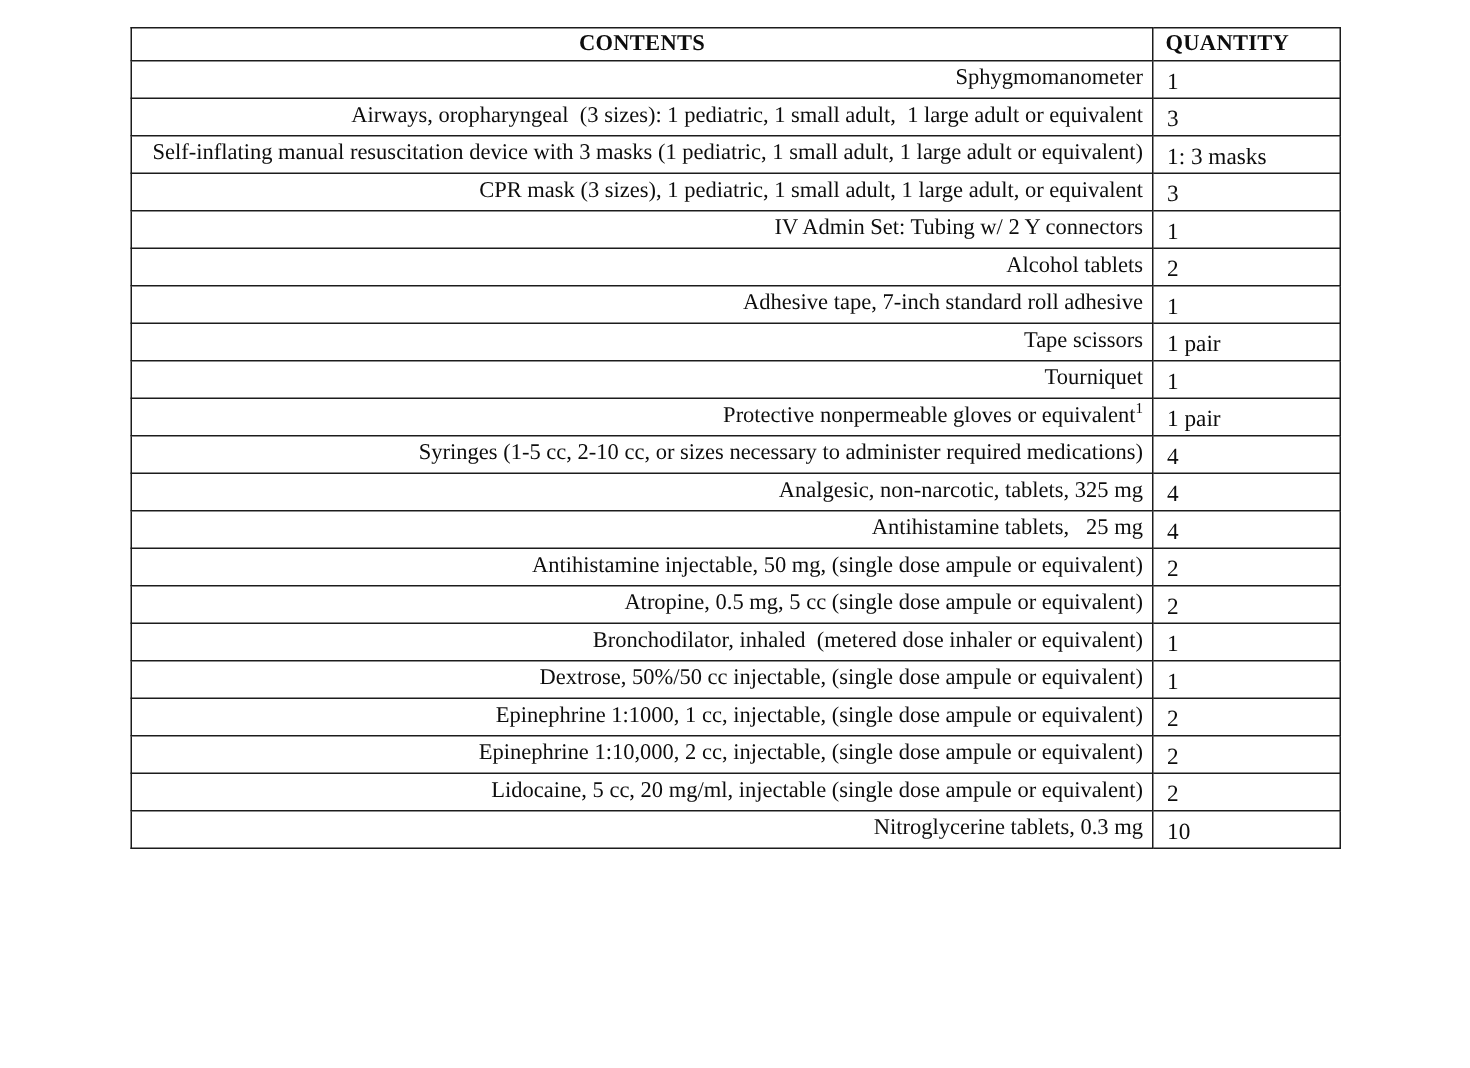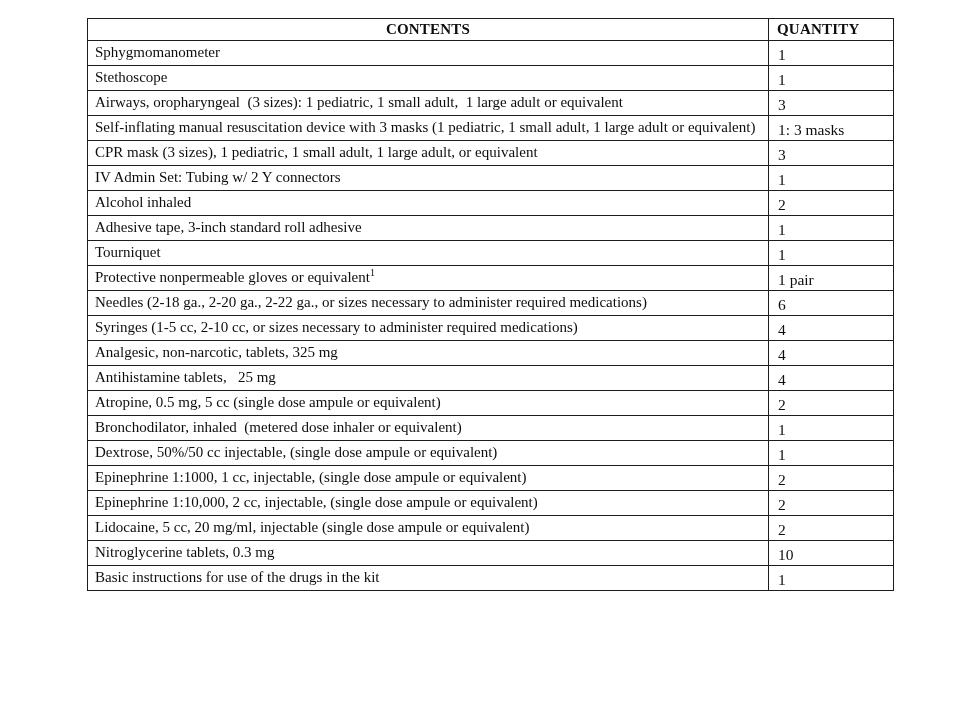--- a/index.html
+++ b/index.html
@@ -49,20 +49,21 @@
   th.h-qty {
     text-align: left;
     font-weight: bold;
     padding: 1px 4px 1px 8px;
     letter-spacing: 0.2px;
     margin-top: 36px;
   }
   td.c-contents {
     padding: 2px 6px 2px 7px;
     white-space: pre-wrap;
+    text-align: right;
   }
   td.c-qty {
     padding: 4px 4px 1px 9px;
     font-size: 15.5px;
   }
   td.c-contents sup {
     font-size: 10px;
     line-height: 0;
     vertical-align: super;
   }
@@ -81,70 +82,70 @@
         <th class="h-contents">CONTENTS</th>
         <th class="h-qty">QUANTITY</th>
       </tr>
     </thead>
     <tbody>
         <tr>
           <td class="c-contents">Sphygmomanometer</td>
           <td class="c-qty">1</td>
         </tr>
         <tr>
-          <td class="c-contents">Stethoscope</td>
-          <td class="c-qty">1</td>
-        </tr>
-        <tr>
           <td class="c-contents">Airways, oropharyngeal  (3 sizes): 1 pediatric, 1 small adult,  1 large adult or equivalent</td>
           <td class="c-qty">3</td>
         </tr>
         <tr>
           <td class="c-contents">Self-inflating manual resuscitation device with 3 masks (1 pediatric, 1 small adult, 1 large adult or equivalent)</td>
           <td class="c-qty">1: 3 masks</td>
         </tr>
         <tr>
           <td class="c-contents">CPR mask (3 sizes), 1 pediatric, 1 small adult, 1 large adult, or equivalent</td>
           <td class="c-qty">3</td>
         </tr>
         <tr>
           <td class="c-contents">IV Admin Set: Tubing w/ 2 Y connectors</td>
           <td class="c-qty">1</td>
         </tr>
         <tr>
-          <td class="c-contents">Alcohol inhaled</td>
+          <td class="c-contents">Alcohol tablets</td>
           <td class="c-qty">2</td>
         </tr>
         <tr>
-          <td class="c-contents">Adhesive tape, 3-inch standard roll adhesive</td>
+          <td class="c-contents">Adhesive tape, 7-inch standard roll adhesive</td>
           <td class="c-qty">1</td>
+        </tr>
+        <tr>
+          <td class="c-contents">Tape scissors</td>
+          <td class="c-qty">1 pair</td>
         </tr>
         <tr>
           <td class="c-contents">Tourniquet</td>
           <td class="c-qty">1</td>
         </tr>
         <tr>
           <td class="c-contents">Protective nonpermeable gloves or equivalent<sup>1</sup></td>
           <td class="c-qty">1 pair</td>
-        </tr>
-        <tr>
-          <td class="c-contents">Needles (2-18 ga., 2-20 ga., 2-22 ga., or sizes necessary to administer required medications)</td>
-          <td class="c-qty">6</td>
         </tr>
         <tr>
           <td class="c-contents">Syringes (1-5 cc, 2-10 cc, or sizes necessary to administer required medications)</td>
           <td class="c-qty">4</td>
         </tr>
         <tr>
           <td class="c-contents">Analgesic, non-narcotic, tablets, 325 mg</td>
           <td class="c-qty">4</td>
         </tr>
         <tr>
           <td class="c-contents">Antihistamine tablets,   25 mg</td>
           <td class="c-qty">4</td>
+        </tr>
+        <tr>
+          <td class="c-contents">Antihistamine injectable, 50 mg, (single dose ampule or equivalent)</td>
+          <td class="c-qty">2</td>
         </tr>
         <tr>
           <td class="c-contents">Atropine, 0.5 mg, 5 cc (single dose ampule or equivalent)</td>
           <td class="c-qty">2</td>
         </tr>
         <tr>
           <td class="c-contents">Bronchodilator, inhaled  (metered dose inhaler or equivalent)</td>
           <td class="c-qty">1</td>
         </tr>
         <tr>
@@ -160,19 +161,15 @@
           <td class="c-qty">2</td>
         </tr>
         <tr>
           <td class="c-contents">Lidocaine, 5 cc, 20 mg/ml, injectable (single dose ampule or equivalent)</td>
           <td class="c-qty">2</td>
         </tr>
         <tr>
           <td class="c-contents">Nitroglycerine tablets, 0.3 mg</td>
           <td class="c-qty">10</td>
         </tr>
-        <tr>
-          <td class="c-contents">Basic instructions for use of the drugs in the kit</td>
-          <td class="c-qty">1</td>
-        </tr>
       </tbody>
   </table>
 </div>
 
 </body></html>

